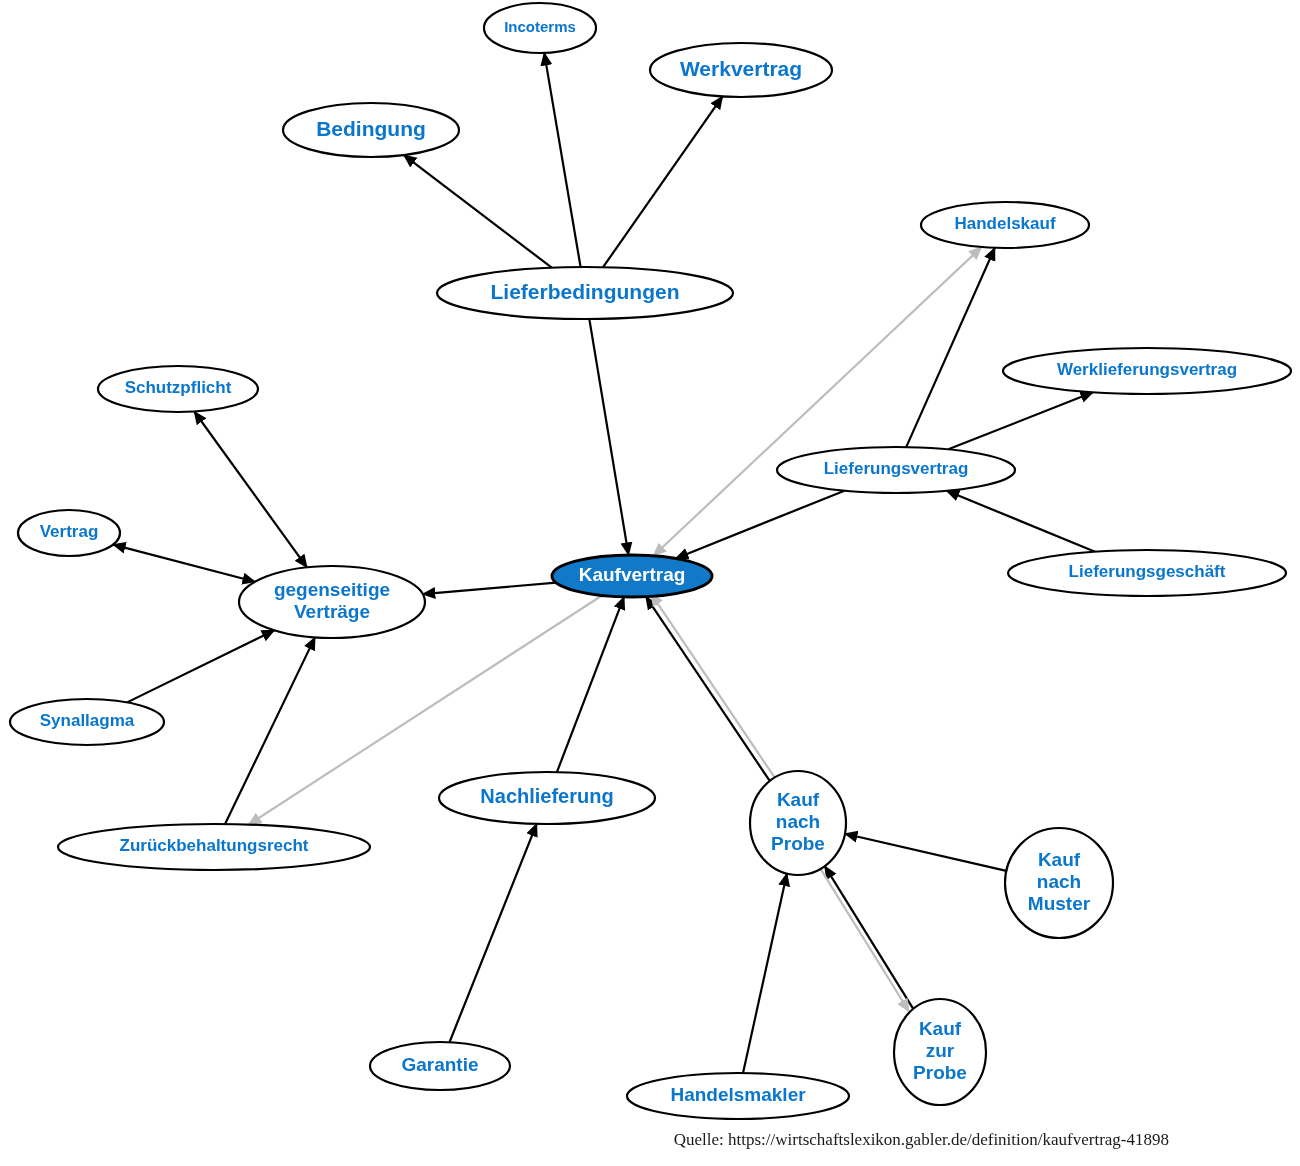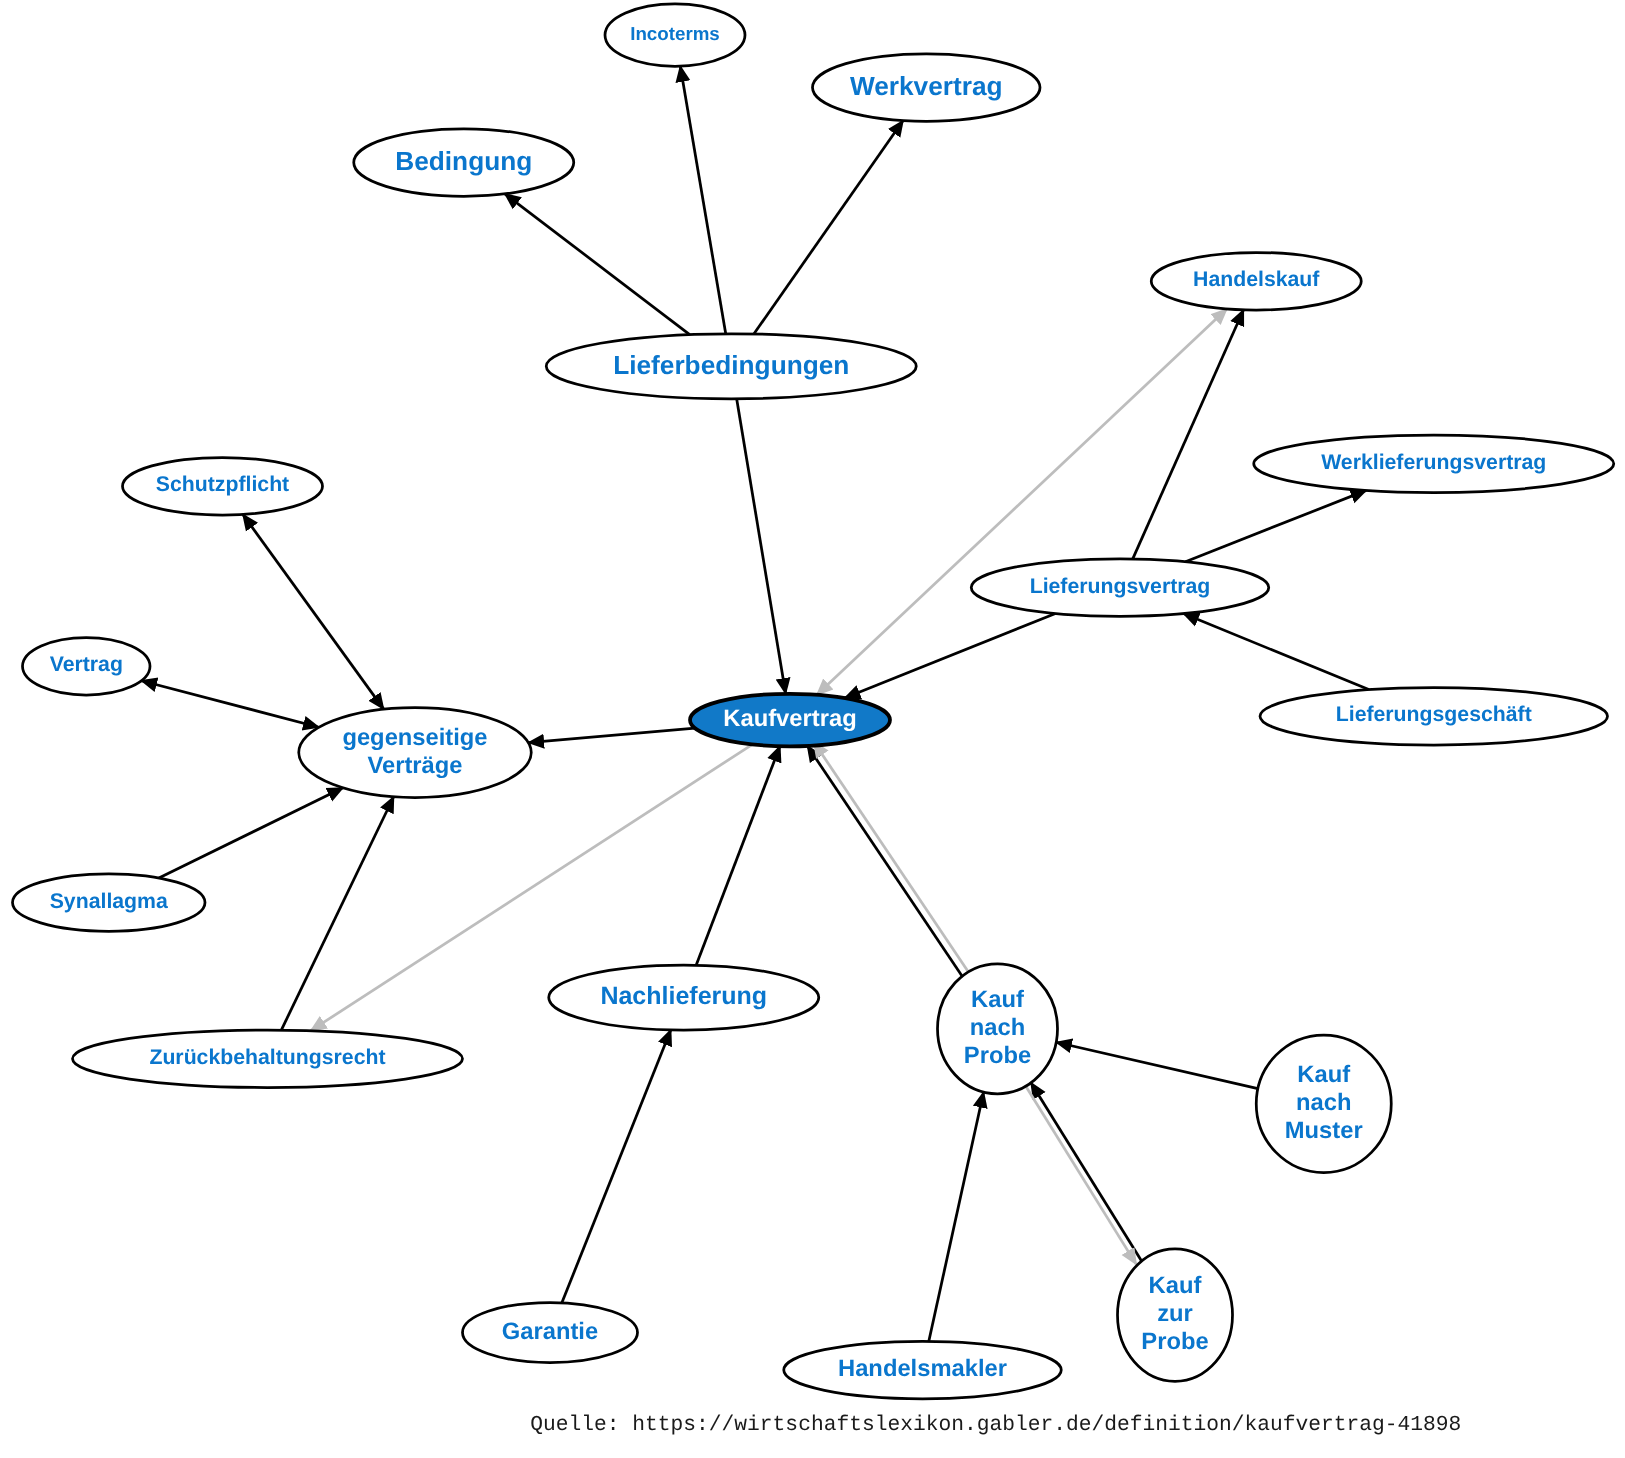--- a/index.html
+++ b/index.html
@@ -9,21 +9,21 @@
   svg#canvas{position:absolute;left:0;top:0;width:1300px;height:1166px;}
   .node-ellipse{fill:#ffffff;stroke:#000000;stroke-width:2.2;}
   .node-ellipse.central{fill:#1179C8;stroke:#000000;stroke-width:3;}
   .node-label{fill:#0a76cd;font-family:"Liberation Sans",sans-serif;
               font-weight:bold;text-anchor:middle;dominant-baseline:middle;
               pointer-events:none;}
   .node-label.central{fill:#ffffff;}
   .edge-line{stroke:#000000;stroke-width:2.2;fill:none;}
   .edge-line.gray{stroke:#bdbdbd;stroke-width:2.2;}
   .source-note{position:absolute;right:12px;bottom:16px;
-               font-family:Liberation Mono, monospace;font-size:17px;
+               font-family:Liberation Serif, serif;font-size:17px;
                color:#1a1a1a;white-space:nowrap;}
 </style>
 </head>
 <body>
 
 <div id="graph">
   <svg id="canvas" viewBox="0 0 1300 1166">
     <defs>
       <marker id="arrow-black" viewBox="0 0 10 10" refX="9.2" refY="5" markerWidth="6.2" markerHeight="6.2" orient="auto-start-reverse">
         <path d="M 0 0.6 L 10 5 L 0 9.4 z" fill="#000000"></path>

